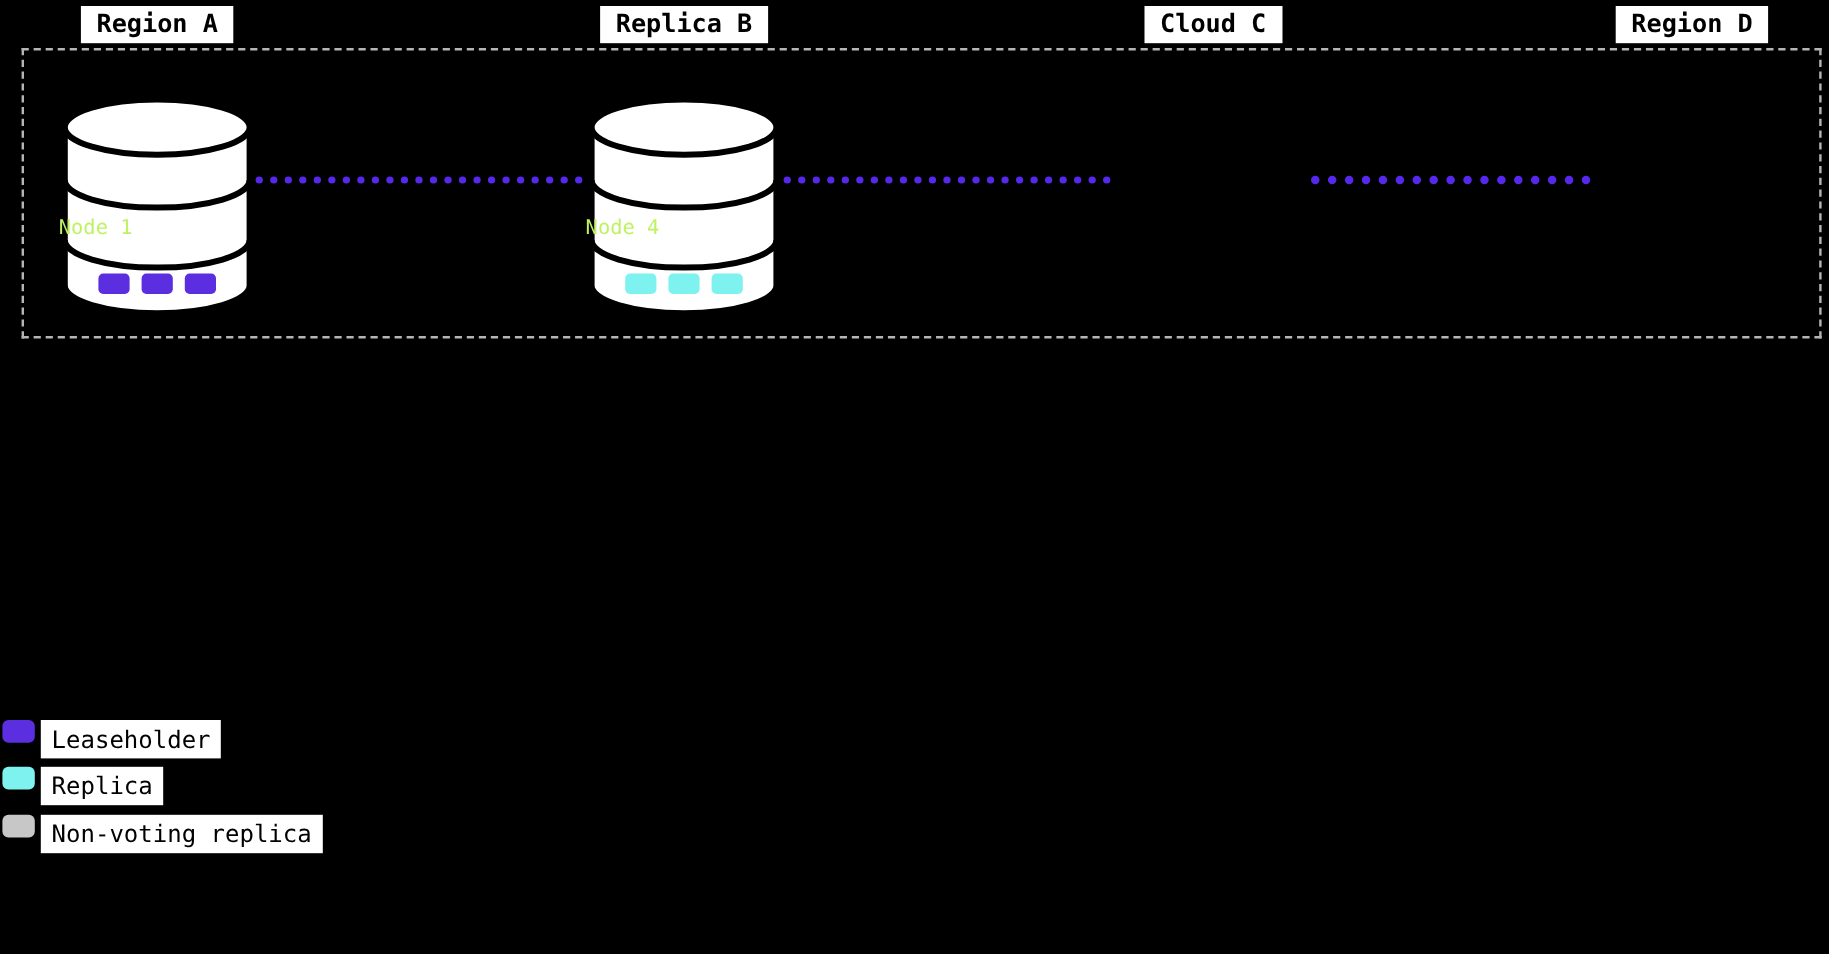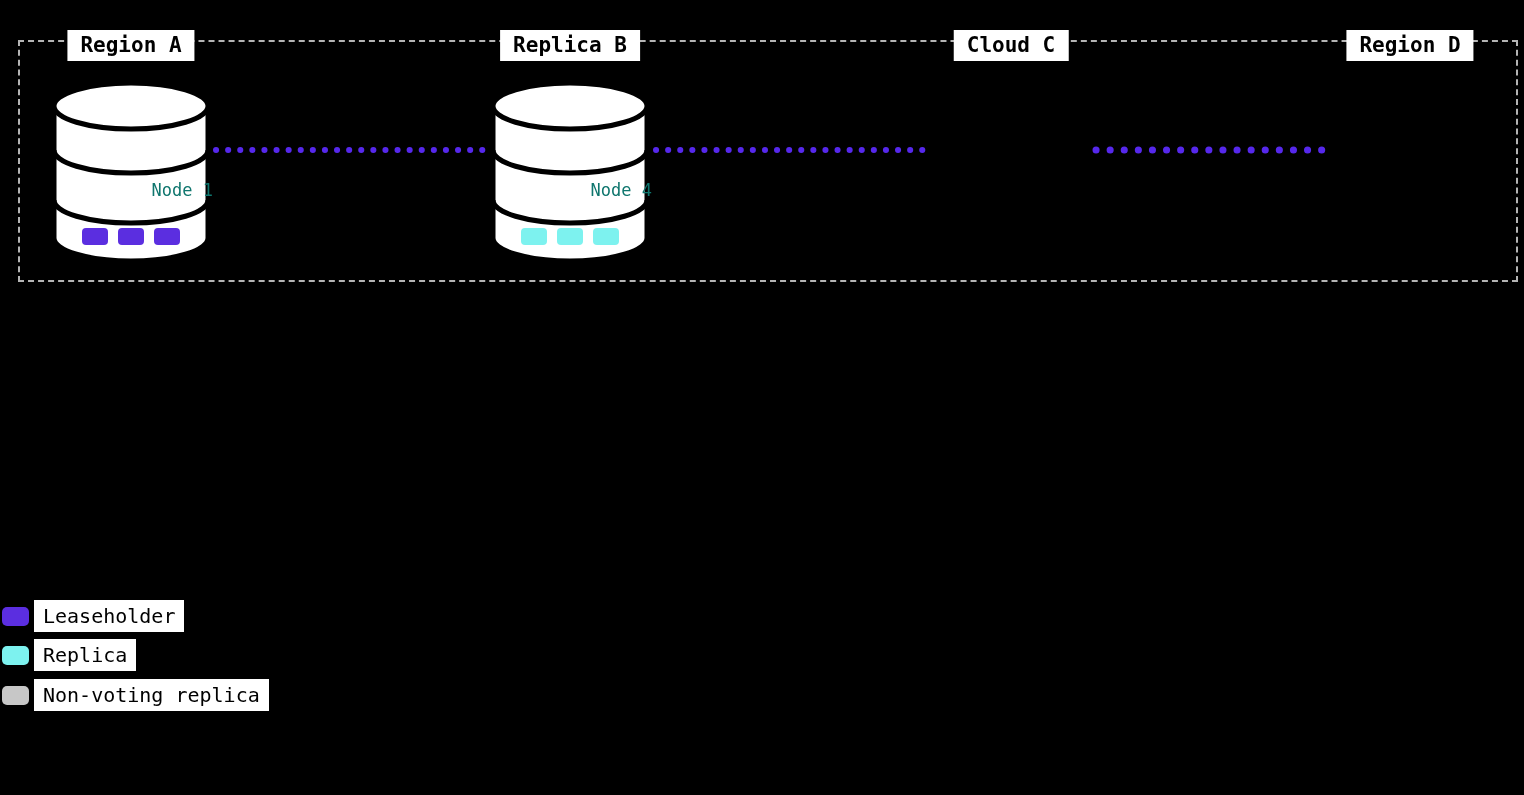--- a/index.html
+++ b/index.html
@@ -27,44 +27,44 @@
   .cluster-box{
     position:absolute;left:18px;top:40px;width:1500px;height:242px;
     border:2px dashed #b5b5b5;
   }
 
   
   .region-label{
     position:absolute;top:5px;transform:translateX(-50%);
     background:#ffffff;color:#000;
     font-weight:bold;font-size:21px;line-height:1.0;
-    padding:5px 13px;white-space:nowrap;margin-top:25px;
+    padding:5px 13px;white-space:nowrap;
   }
 
   
   .node{position:absolute;top:78px;width:164px;height:190px;}
   .node svg{display:block;width:164px;height:190px;}
   .cyl{fill:var(--color-cylinder-fill);stroke:var(--color-cylinder-stroke);stroke-width:5;}
   .cyl-line{fill:none;stroke:var(--color-cylinder-stroke);stroke-width:5;}
   .drop-line{stroke:#000;stroke-width:3;}
   .chip{fill:#999;}
   .node[data-type="leaseholder"] .chip{fill:var(--color-leaseholder);}
   .node[data-type="replica"] .chip{fill:var(--color-replica);}
   .node[data-type="nonvoting"] .chip{fill:var(--color-nonvoting);}
   .node-label{
     position:absolute;left:0;top:102px;width:100%;
-    text-align:right;font-size:17px;color:#0f766e;letter-spacing:0px;
+    text-align:left;font-size:17px;color:#bef264;letter-spacing:0px;
   }
 
   
   .overlay{position:absolute;inset:0;pointer-events:none;}
   .connector{stroke:var(--color-connector);fill:none;stroke-linecap:round;}
 
   
-  .legend-item{position:absolute;left:2px;display:flex;align-items:center;}
+  .legend-item{position:absolute;left:2px;display:flex;}
   .legend-swatch{width:27px;height:19px;border-radius:5px;flex:0 0 auto;}
   .legend-swatch[data-type="leaseholder"]{background:var(--color-leaseholder);}
   .legend-swatch[data-type="replica"]{background:var(--color-replica);}
   .legend-swatch[data-type="nonvoting"]{background:var(--color-nonvoting);}
   .legend-label{
     margin-left:5px;background:#ffffff;color:#000;
     font-size:20px;line-height:1.0;padding:6px 9px;white-space:nowrap;
   }
 
   

